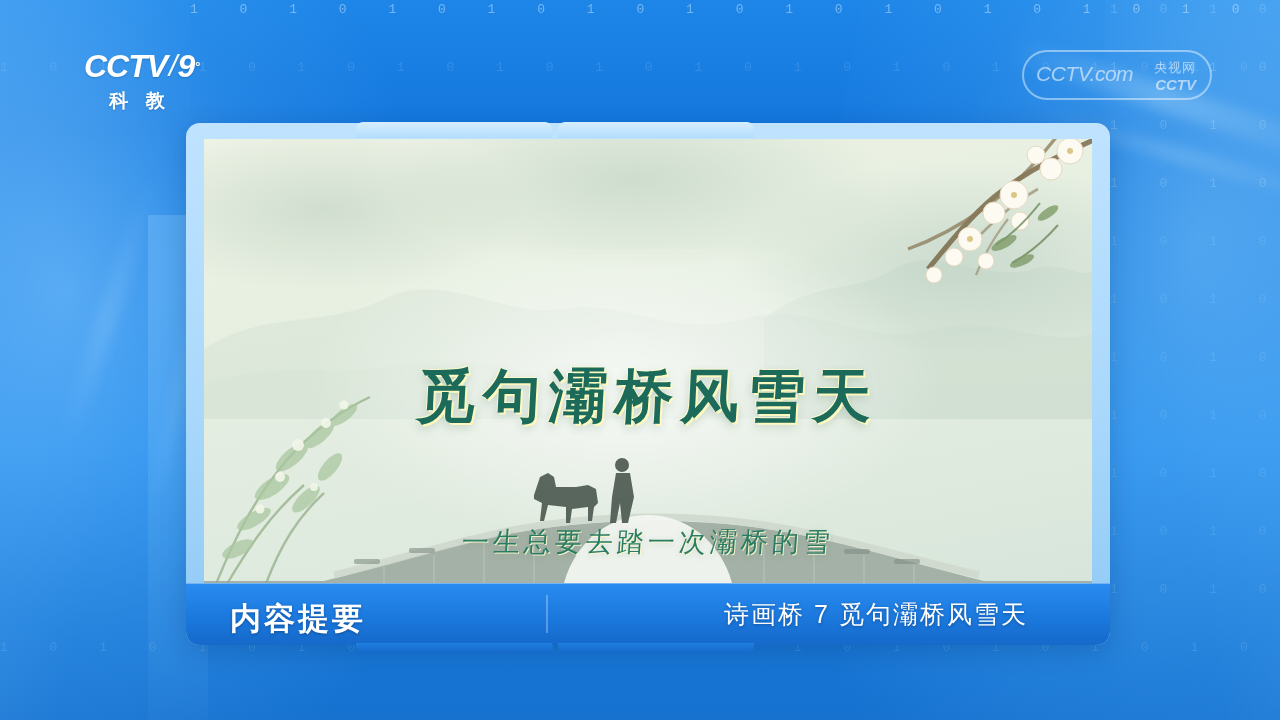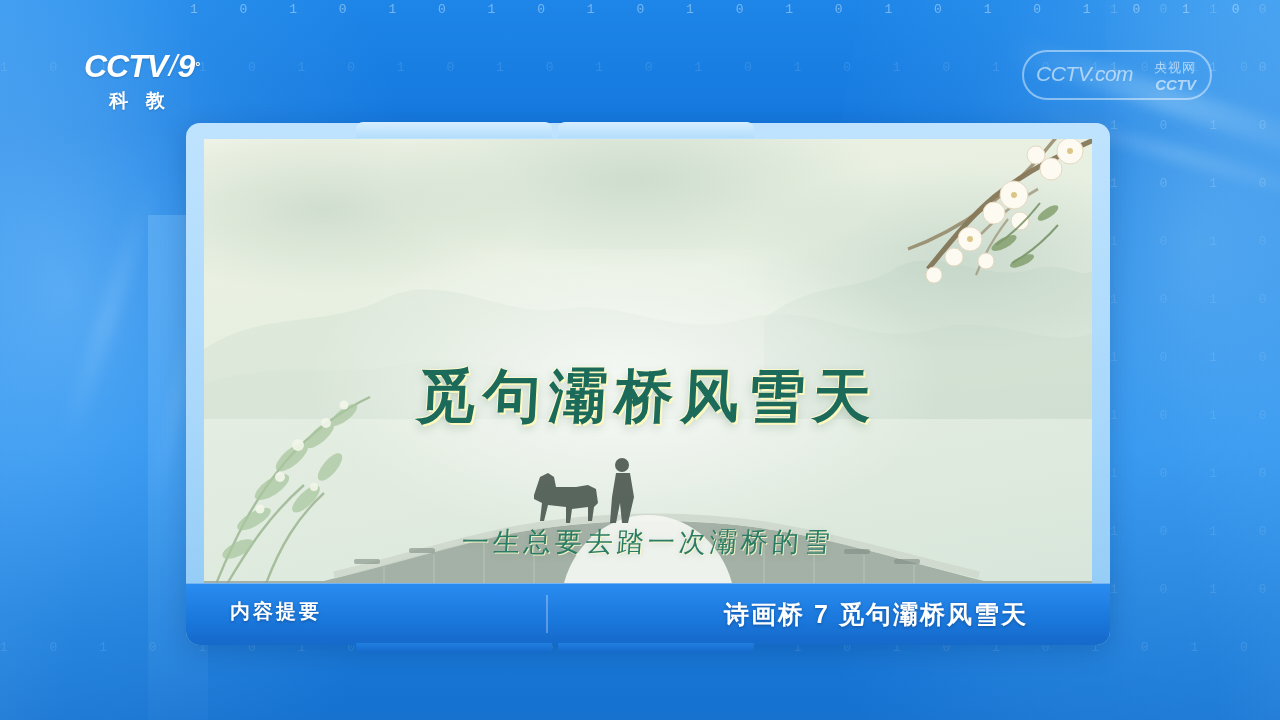--- a/index.html
+++ b/index.html
@@ -267,33 +267,33 @@
   .cap-divider {
     position: absolute;
     left: 360px; top: 12px;
     width: 2px; height: 38px;
     background: rgba(255,255,255,0.28);
   }
   .cap-left {
     position: absolute;
     left: 44px; top: 15px;
     color: #ffffff;
-    font-size: 20px;
+    font-size: 31px;
     font-weight: bold;
     letter-spacing: 3px;
     text-shadow: 0 1px 3px rgba(0,30,70,0.4);
   }
   .cap-right {
     position: absolute;
     left: 490px; top: 15px;
     width: 400px;
     text-align: center;
     color: #ffffff;
     font-size: 25px;
-    font-weight: bold;
+    font-weight: normal;
     letter-spacing: 2px;
     text-shadow: 0 1px 3px rgba(0,30,70,0.4);
   }
   .cap-tab {
     position: absolute;
     top: 60px;
     height: 10px;
     background: linear-gradient(180deg, #1f7fe0, #1569c9);
     border-radius: 0 0 6px 6px;
   }

